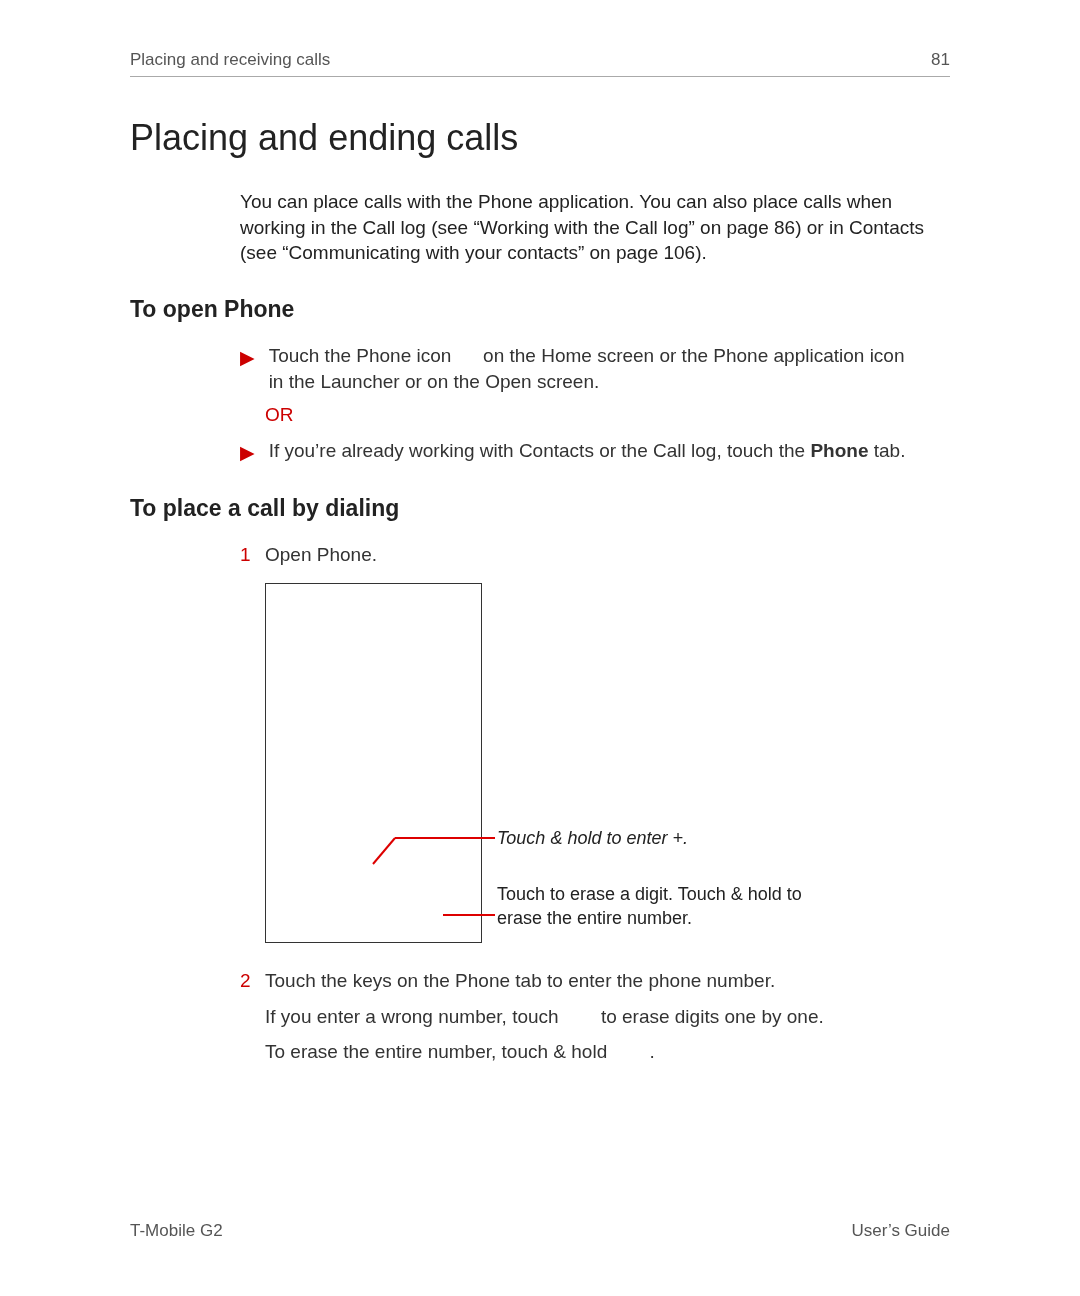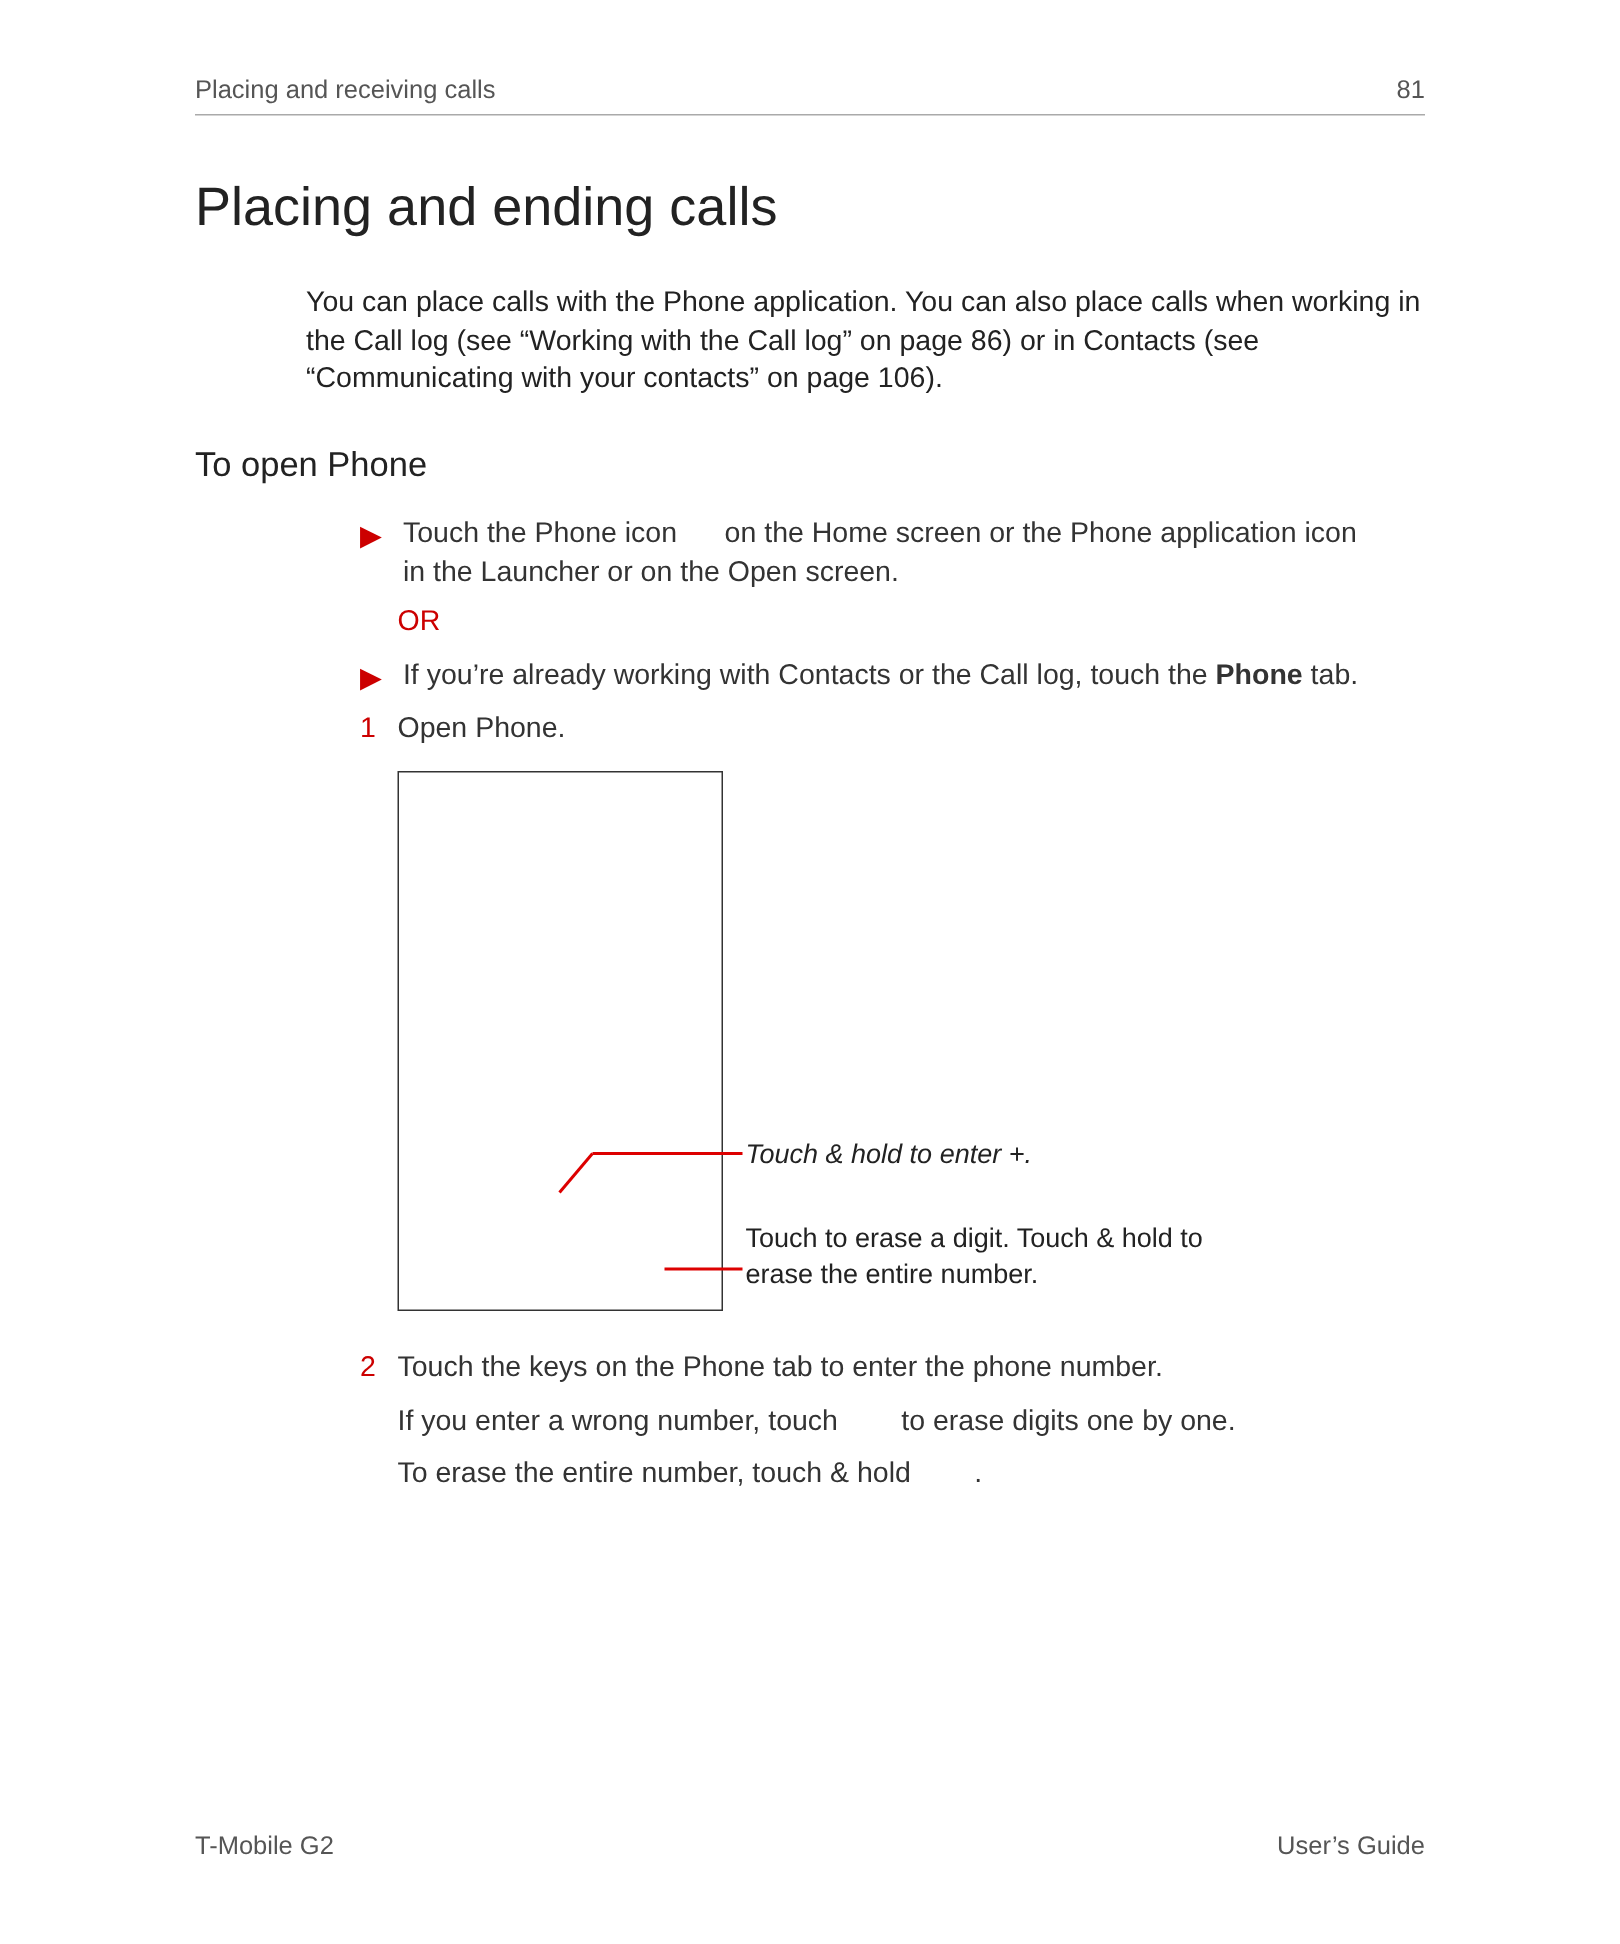--- a/index.html
+++ b/index.html
@@ -29,29 +29,29 @@
     padding-bottom: 6px;
     margin-bottom: 40px;
   }
   h1 {
     font-weight: 400;
     font-size: 36px;
     margin: 0 0 30px 0;
     color: #222;
   }
   .intro {
-    margin-left: 74px;
+    margin-left: 110px;
     margin-right: 0;
     font-size: 19px;
     line-height: 1.35;
     color: #222;
     margin-bottom: 28px;
   }
   h2 {
-    font-weight: 400;
+    font-weight: 700;
     font-size: 23px;
     margin: 30px 0 20px 0;
     color: #222;
   }
   .bullet-block, .step-block {
     margin-left: 110px;
     font-size: 19px;
     line-height: 1.35;
   }
   .bullet-item {
@@ -148,20 +148,21 @@
     </div>
     <div class="or-text">OR</div>
     <div class="bullet-item">
       <span class="bullet-mark">▶</span>
       <span class="bullet-text">
         <span>If you’re already working with Contacts or the Call log, touch the </span><span class="bold">Phone</span><span>  tab.</span>
       </span>
     </div>
   </div>
 
+  <h2>To place a call by dialing</h2>
 
   <div class="step-block">
     <div class="step-item">
       <span class="step-num">1</span>
       <span class="step-text">Open Phone.</span>
     </div>
   </div>
 
   <div class="phone-figure-area">
     <div class="phone-box"></div>

